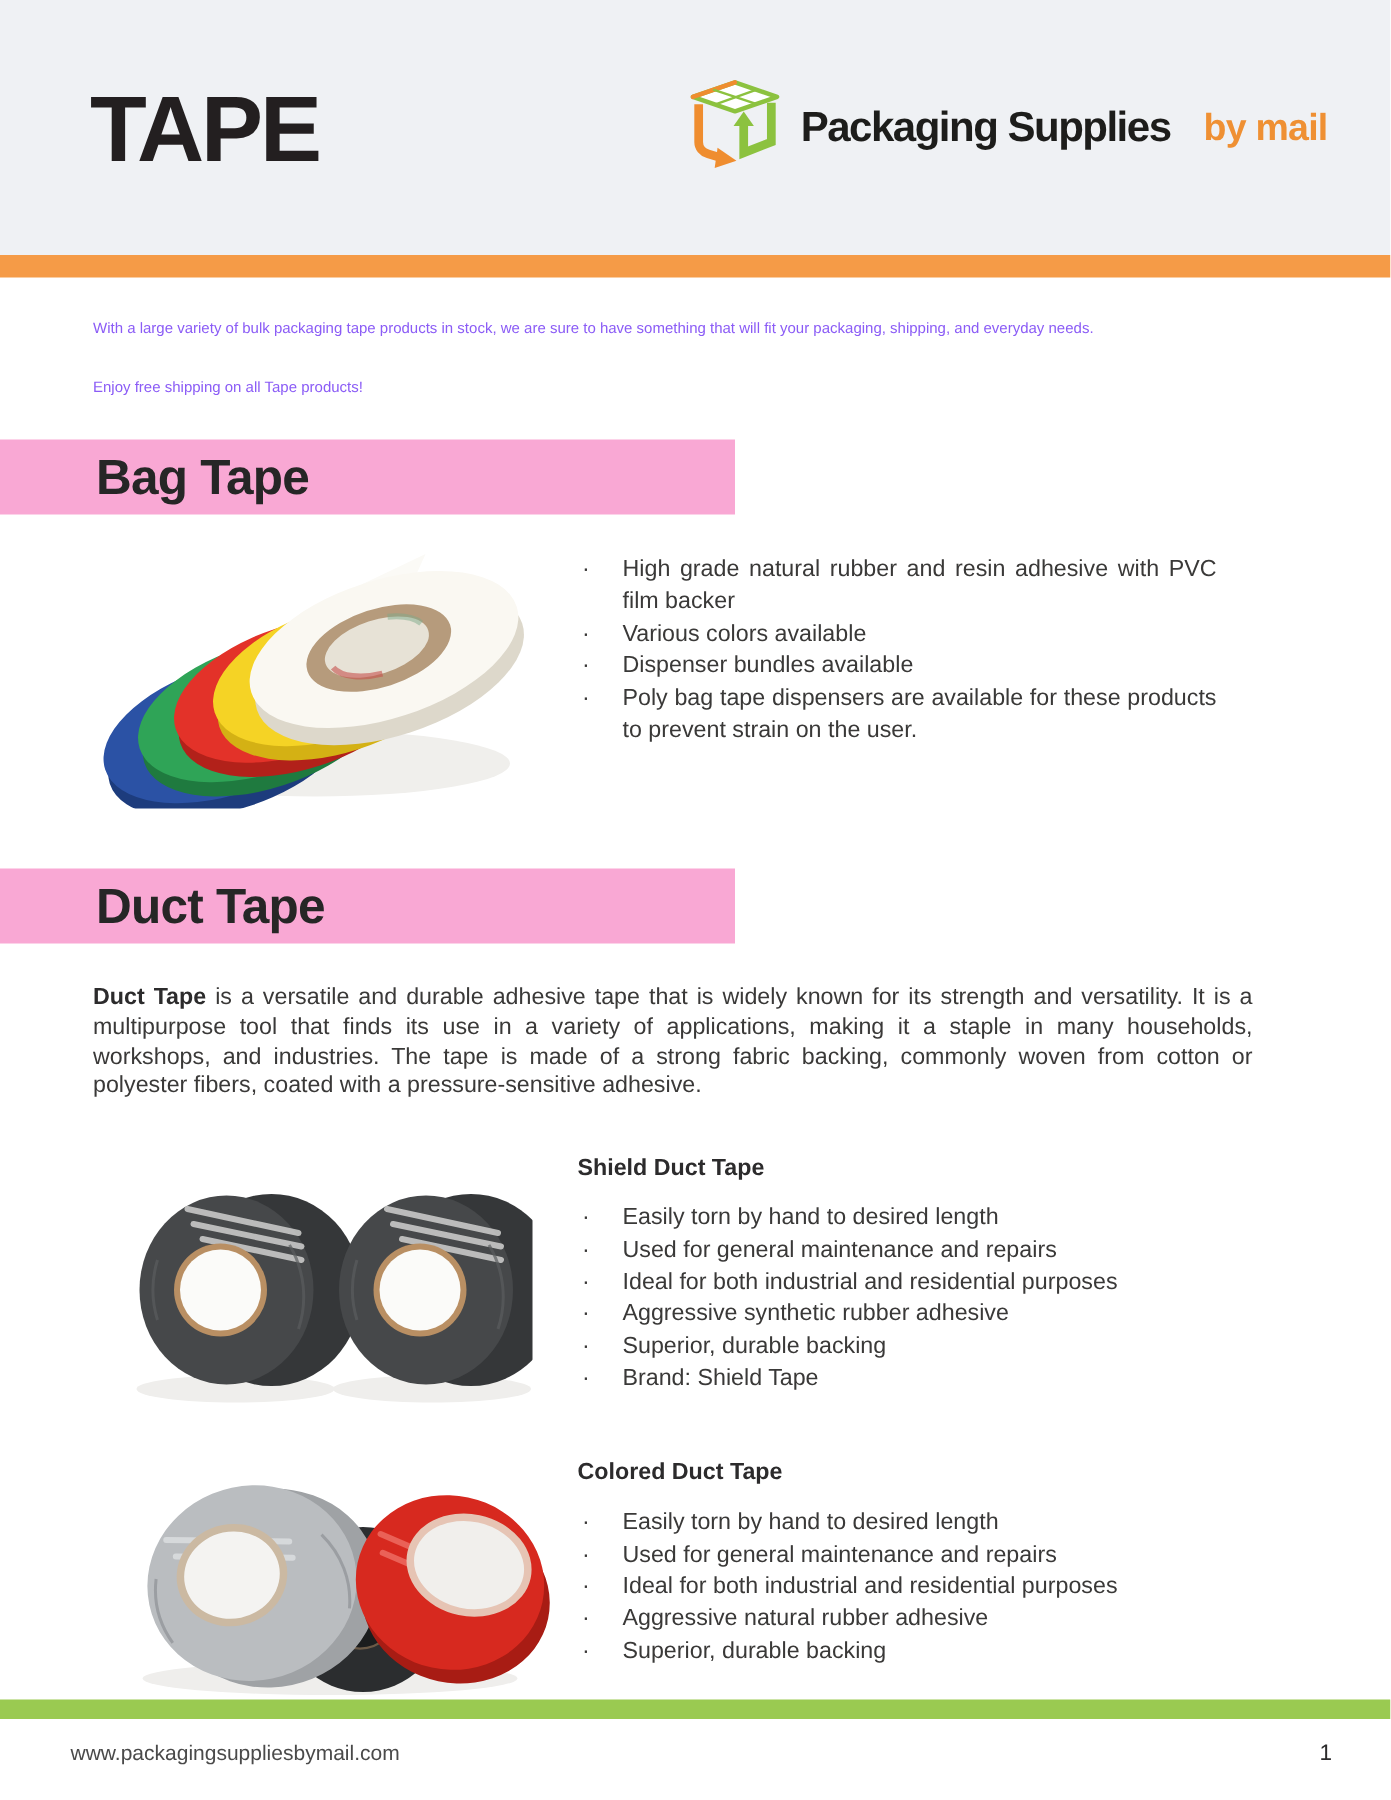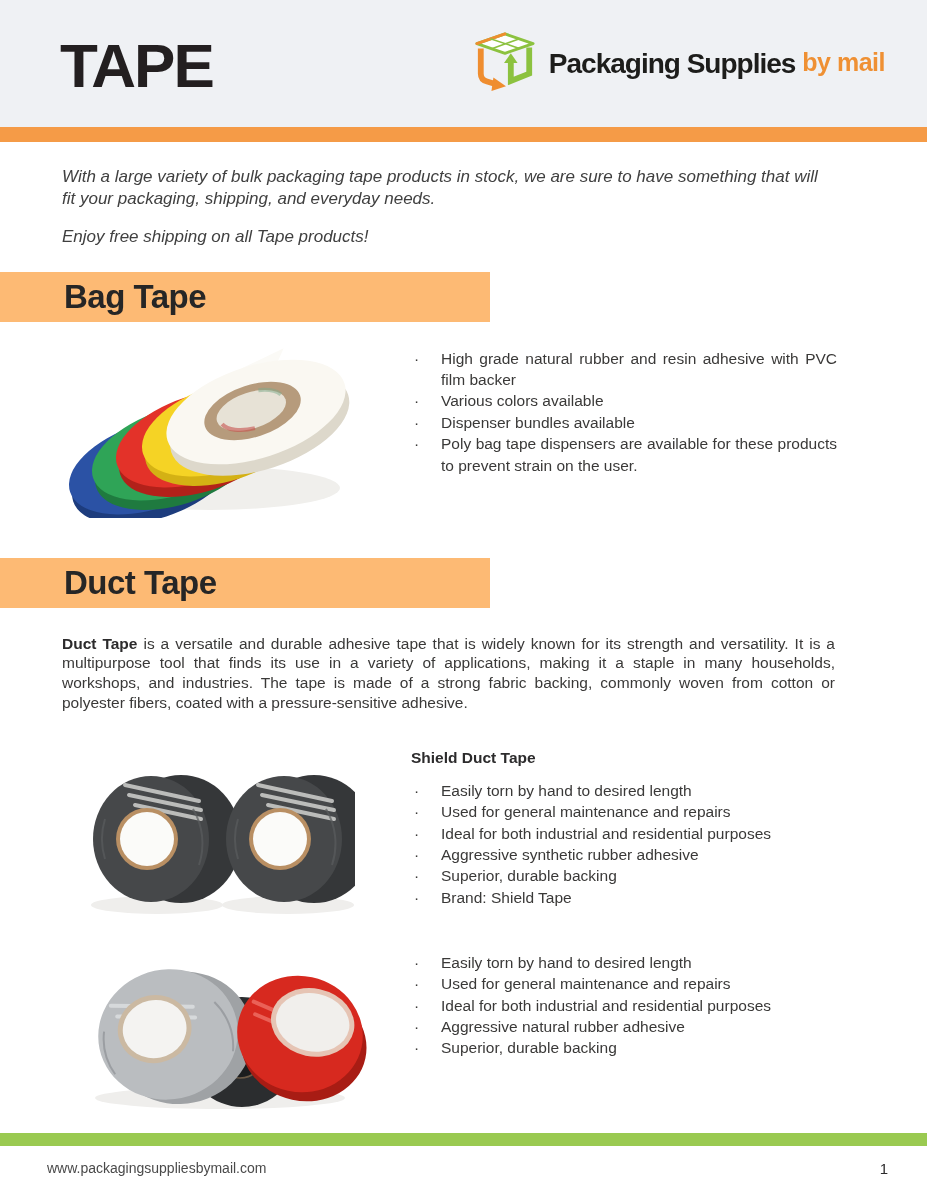--- a/index.html
+++ b/index.html
@@ -6,69 +6,69 @@
   html,body { width:927px; height:1200px; }
   body {
     font-family:"Liberation Sans", sans-serif;
     background:#ffffff;
     color:#39383a;
     position:relative;
     overflow:hidden;
   }
   
   .header {
-    height:127px;
+    height:170px;
     background:#eff1f4;
     display:flex;
     align-items:center;
     justify-content:space-between;
     padding:0 42px 0 60px;
   }
   .page-title {
     font-size:62px;
     font-weight:bold;
     letter-spacing:-2px;
     color:#231f20;
     line-height:1;
     padding-top:4px;
   }
   .logo { display:flex; align-items:center; gap:8px; }
-  .logo-text { display:flex; align-items:flex-start; gap:7px; white-space:nowrap; }
+  .logo-text { display:flex; align-items:center; gap:22px; white-space:nowrap; }
   .brand-black { font-size:28px; font-weight:bold; letter-spacing:-1px; color:#1d1d1b; }
   .brand-orange { font-size:25px; font-weight:bold; letter-spacing:-0.5px; color:#ef9033; }
   .orange-bar { height:15px; background:#f59b47; }
 
   
   .intro { padding:24px 92px 0 62px; }
-  .intro p { font-size:17px; line-height:21.5px; color:#404040;font-style:italic; }
+  .intro p { font-size:10px; line-height:21.5px; color:#8b5cf6; }
   .intro p + p { margin-top:17px; }
 
   
   .banner {
     width:490px;
     height:50px;
-    background:#fdba74;
+    background:#f9a8d4;
     display:flex;
     align-items:center;
     padding-left:64px;
   }
   .banner-bag { margin-top:24px; }
   .banner-duct { margin-top:40px; }
   .banner-title {
     font-size:33px;
     font-weight:600;
     color:#262626;
     letter-spacing:-0.5px;
   }
 
   
   .row { display:flex; padding-left:55px; align-items:flex-start; }
   .row-bag { margin-top:26px; }
   .img-col { width:330px; display:flex; justify-content:center; flex-shrink:0; }
-  .txt-col { width:426px; margin-left:26px; }
+  .txt-col { width:426px; }
 
   
   ul.bullets { list-style:none; }
   ul.bullets li { display:flex; font-size:15.5px; line-height:21.4px; color:#3a3938; }
   ul.bullets li::before {
     content:"\00B7";
     width:27px;
     flex-shrink:0;
     text-align:left;
     padding-left:3px;
@@ -281,20 +281,21 @@
       <g transform="rotate(12 230 72)">
         <ellipse cx="236" cy="82" rx="63" ry="56" fill="#a81c14"></ellipse>
         <ellipse cx="230" cy="72" rx="63" ry="58" fill="#d7291f"></ellipse>
         <path d="M178,50 l70,14 M182,62 l66,13" stroke="#ef6f66" stroke-width="4" opacity="0.8" stroke-linecap="round"></path>
         <ellipse cx="240" cy="58" rx="42" ry="34" fill="#e6c4b4"></ellipse>
         <ellipse cx="240" cy="58" rx="37" ry="29" fill="#f1efec"></ellipse>
       </g>
     </svg>
   </div>
   <div class="txt-col">
+    <div class="product-heading">Colored Duct Tape</div>
     <ul class="bullets">
 
     <li>
           <span class="li-text">Easily torn by hand to desired length</span>
         </li>
         <li>
           <span class="li-text">Used for general maintenance and repairs</span>
         </li>
         <li>
           <span class="li-text">Ideal for both industrial and residential purposes</span>

